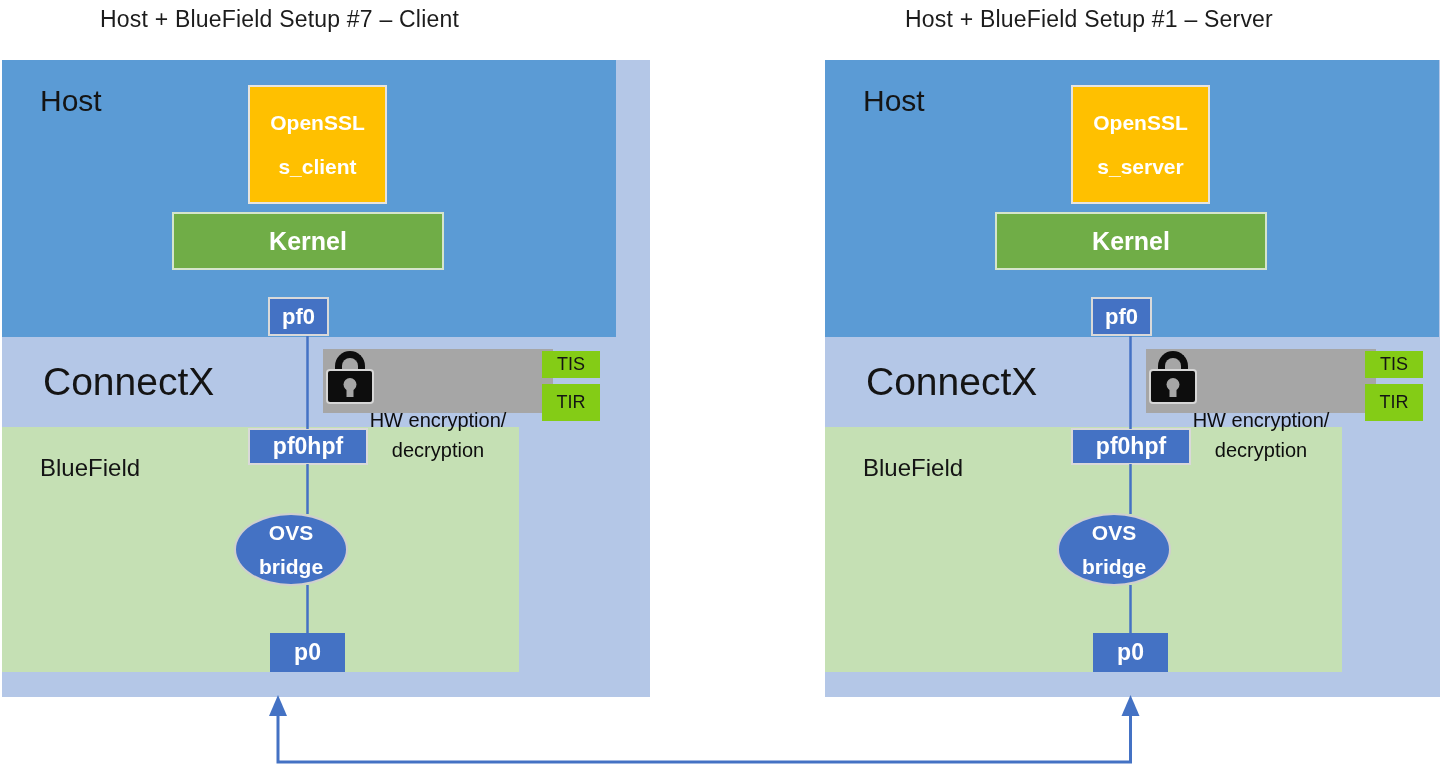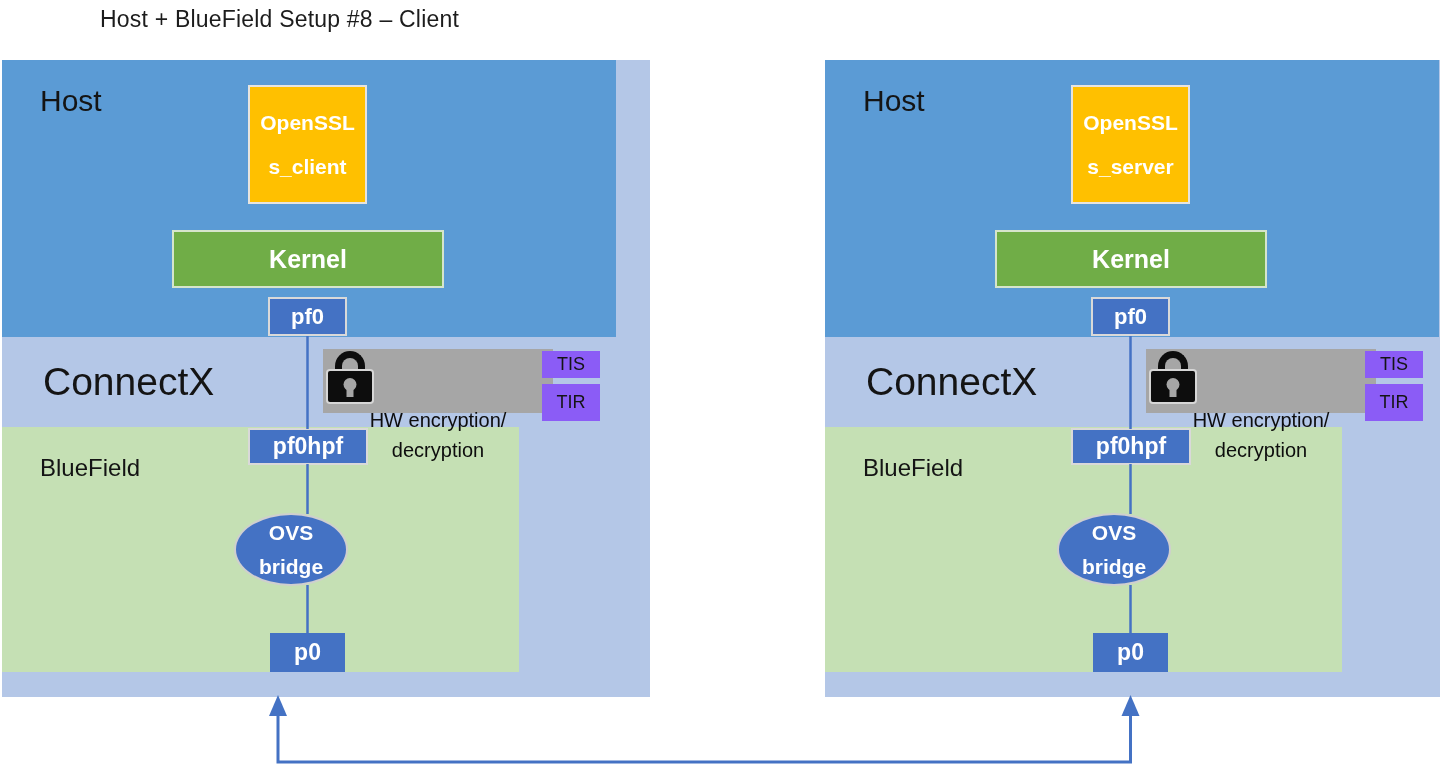--- a/index.html
+++ b/index.html
@@ -10,31 +10,31 @@
   .title-left{left:100px;}
   .title-right{left:905px;}
 
   .panel{position:absolute;top:60px;width:614px;height:637px;background:#B4C7E7;padding-left:34px;}
   .panel-left{left:2px;}
   .panel-right{left:825px;}
 
   .host-box{position:absolute;left:0;top:0;width:614px;height:277px;background:#5B9BD5;}
   .host-label{position:absolute;left:38px;top:24px;font-size:30px;color:#141414;}
 
-  .openssl-box{position:absolute;left:246px;top:25px;width:119px;height:119px;background:#FFC000;
+  .openssl-box{position:absolute;left:246px;top:25px;width:139px;height:119px;background:#FFC000;
     border:2px solid #e7e4df;box-sizing:border-box;display:flex;flex-direction:column;align-items:center;
     justify-content:center;color:#fff;font-size:21px;font-weight:600;line-height:2.05;text-align:center;}
 
   .kernel-box{position:absolute;left:170px;top:152px;width:272px;height:58px;background:#70AD47;
     border:2px solid #d6e5cc;box-sizing:border-box;display:flex;align-items:center;justify-content:center;
-    color:#fff;font-size:25px;font-weight:600;margin-top:18px;}
+    color:#fff;font-size:25px;font-weight:600;}
 
   .badge{background:#4472C4;color:#fff;display:flex;align-items:center;justify-content:center;
     box-sizing:border-box;font-weight:600;position:absolute;z-index:3;}
-  .pf0-badge{left:266px;top:237px;width:79px;height:39px;font-size:22px;border:2px solid #d9d9d9;}
+  .pf0-badge{left:266px;top:237px;width:61px;height:39px;font-size:22px;border:2px solid #d9d9d9;}
   .pf0hpf-badge{left:246px;top:368px;width:120px;height:37px;font-size:23px;border:2px solid #d9d9d9;}
   .p0-badge{left:268px;top:573px;width:75px;height:39px;font-size:23px;}
 
   .connectx-label{position:absolute;left:41px;top:300px;font-size:39px;color:#141414;}
 
   .bluefield-box{position:absolute;left:0;top:367px;width:517px;height:245px;background:#C5E0B4;}
   .bluefield-label{position:absolute;left:38px;top:394px;font-size:24px;color:#141414;}
 
   .ovs-ellipse{position:absolute;left:232px;top:453px;width:114px;height:73px;border-radius:50%;
     background:#4472C4;border:2px solid #cfcfcf;box-sizing:border-box;display:flex;flex-direction:column;
@@ -47,35 +47,36 @@
   .lock{position:relative;width:44px;height:56px;margin-left:5px;flex:none;}
   .lock-shackle{position:absolute;left:7px;top:2px;width:16px;height:18px;border:7px solid #0d0d0d;
     border-bottom:none;border-radius:15px 15px 0 0;}
   .lock-body{position:absolute;left:0;bottom:3px;width:44px;height:31px;background:#0d0d0d;
     border-radius:2px;box-shadow:0 0 0 2px #d6d6d6;}
   .lock-hole{position:absolute;left:50%;transform:translateX(-50%);top:7px;width:13px;height:13px;
     border-radius:50%;background:#A6A6A6;}
   .lock-stem{position:absolute;left:50%;transform:translateX(-50%);top:16px;width:7px;height:10px;
     background:#A6A6A6;}
 
-  .side-tag{position:absolute;left:540px;width:58px;background:#8b5cf6;color:#141414;font-size:18px;
+  .side-tag{position:absolute;left:540px;width:58px;background:#84cc16;color:#141414;font-size:18px;
     display:flex;align-items:center;justify-content:center;z-index:3;}
   .tis-tag{top:291px;height:27px;}
   .tir-tag{top:324px;height:37px;}
 
   .lines-overlay{position:absolute;left:0;top:0;width:1440px;height:770px;z-index:5;pointer-events:none;}
 
   .internet-label{position:absolute;left:652px;top:727px;font-size:23px;color:#1c1c1c;margin-top:48px;}
 </style>
 </head>
 <body>
 
 <div class="canvas">
 
-  <div class="title title-left">Host + BlueField Setup #8 – Client</div>
+  <div class="title title-left">Host + BlueField Setup #7 – Client</div>
+  <div class="title title-right">Host + BlueField Setup #1 – Server</div>
 
   <div class="panel panel-left">
     <div class="host-box"></div>
     <div class="host-label">Host</div>
     <div class="openssl-box">
       <span>OpenSSL</span>
       <span>s_client</span>
     </div>
     <div class="kernel-box">
       <span>Kernel</span>

